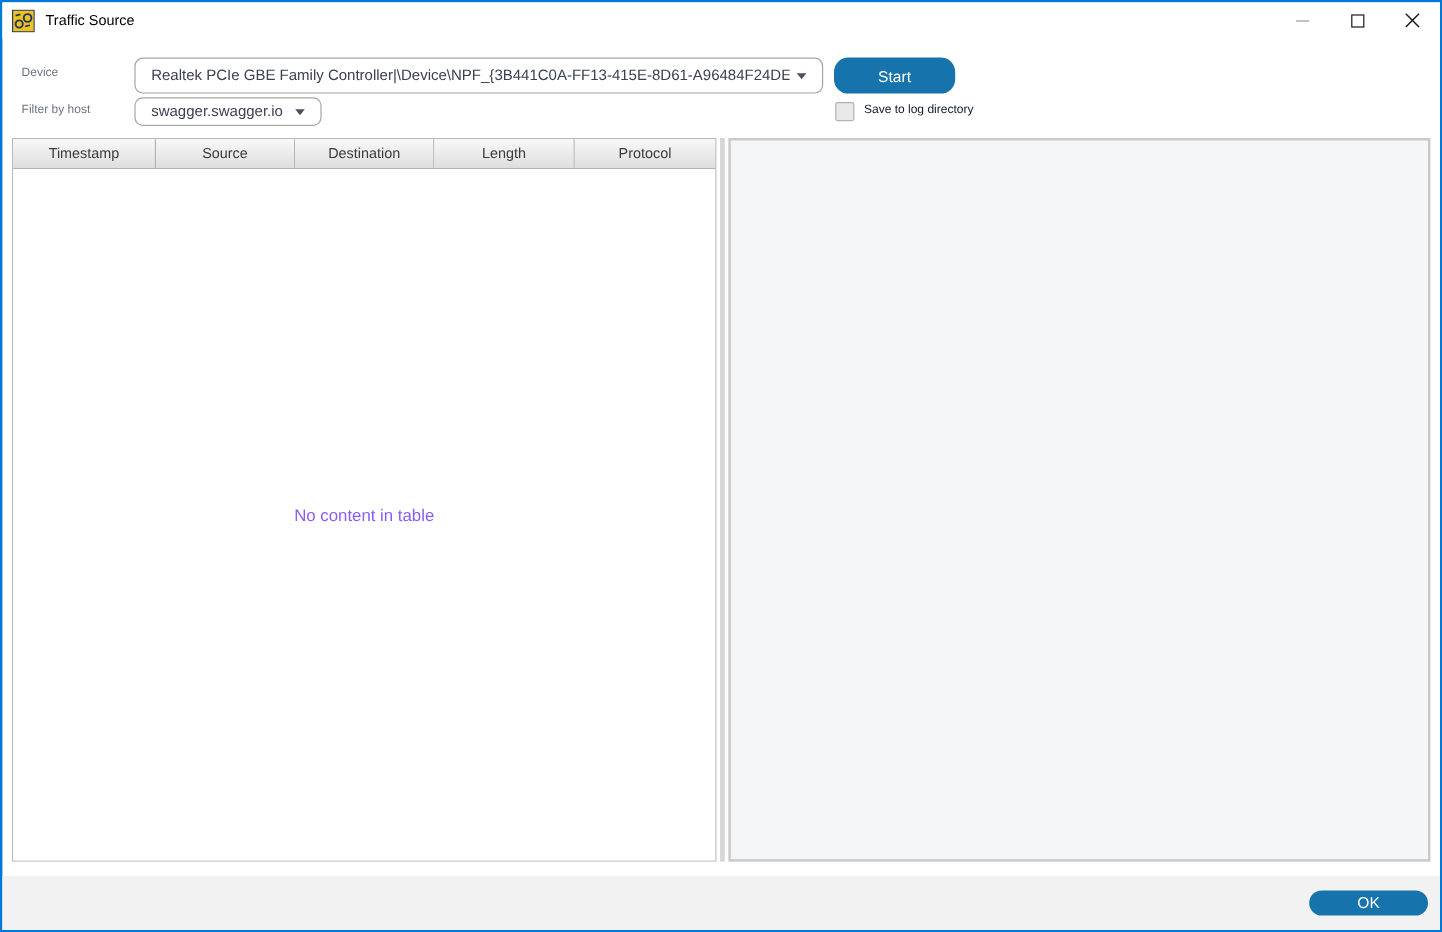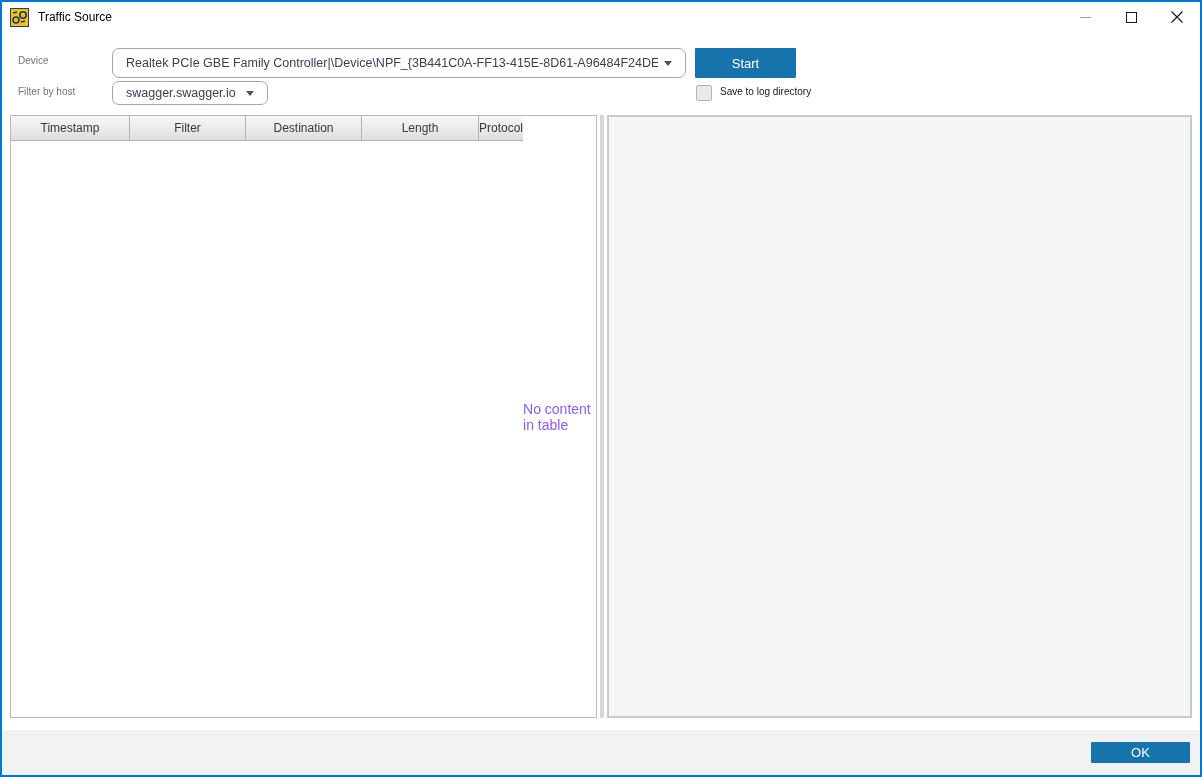--- a/index.html
+++ b/index.html
@@ -57,21 +57,21 @@
     border-left: 4px solid transparent;
     border-right: 4px solid transparent;
     border-top: 5px solid #4a5260;
   }
 
   
   .btn {
     position: absolute;
     background: #1673ab;
     color: #ffffff;
-    border: none; border-radius: 1px;
+    border: none; border-radius: 12px;
     font-size: 13px;
     font-family: "Liberation Sans", sans-serif;
     cursor: default;
   }
   .start-btn { left: 693px; top: 46px; width: 101px; height: 30px; }
   .ok-btn    { right: 10px; top: 12px; width: 99px; height: 21px; position: absolute; }
 
   
   .checkbox {
     position: absolute; left: 694px; top: 83px;
@@ -84,21 +84,21 @@
     position: absolute; left: 718px; top: 84px;
     font-size: 10px; color: #0f172a;
   }
 
   
   .capture-table {
     position: absolute; left: 8px; top: 113px;
     width: 587px; height: 603px;
     border: 1.5px solid #b9b9b9;
     background: #ffffff;
-    display: flex; 
+    display: flex; flex-direction: column;
   }
   .table-header {
     display: flex; height: 25px; flex: 0 0 auto;
     border-bottom: 1px solid #b3b3b3;
   }
   .th-cell {
     height: 100%;
     background: linear-gradient(#f8f8f8, #dedede);
     border-right: 1px solid #b3b3b3;
     display: flex; align-items: center; justify-content: center;
@@ -184,21 +184,21 @@
   <div class="combo host-combo">
     <span class="combo-text">swagger.swagger.io</span>
     <span class="combo-arrow"></span>
   </div>
   <div class="checkbox"></div>
   <span class="checkbox-label">Save to log directory</span>
 
   <div class="capture-table">
     <div class="table-header">
       <div class="th-cell th-0">Timestamp</div>
-      <div class="th-cell th-1">Filter</div>
+      <div class="th-cell th-1">Source</div>
       <div class="th-cell th-2">Destination</div>
       <div class="th-cell th-3">Length</div>
       <div class="th-cell th-4">Protocol</div>
     </div>
     <div class="table-body">
       <span class="table-placeholder">No content in table</span>
     </div>
   </div>
 
   <div class="split-divider"></div>

